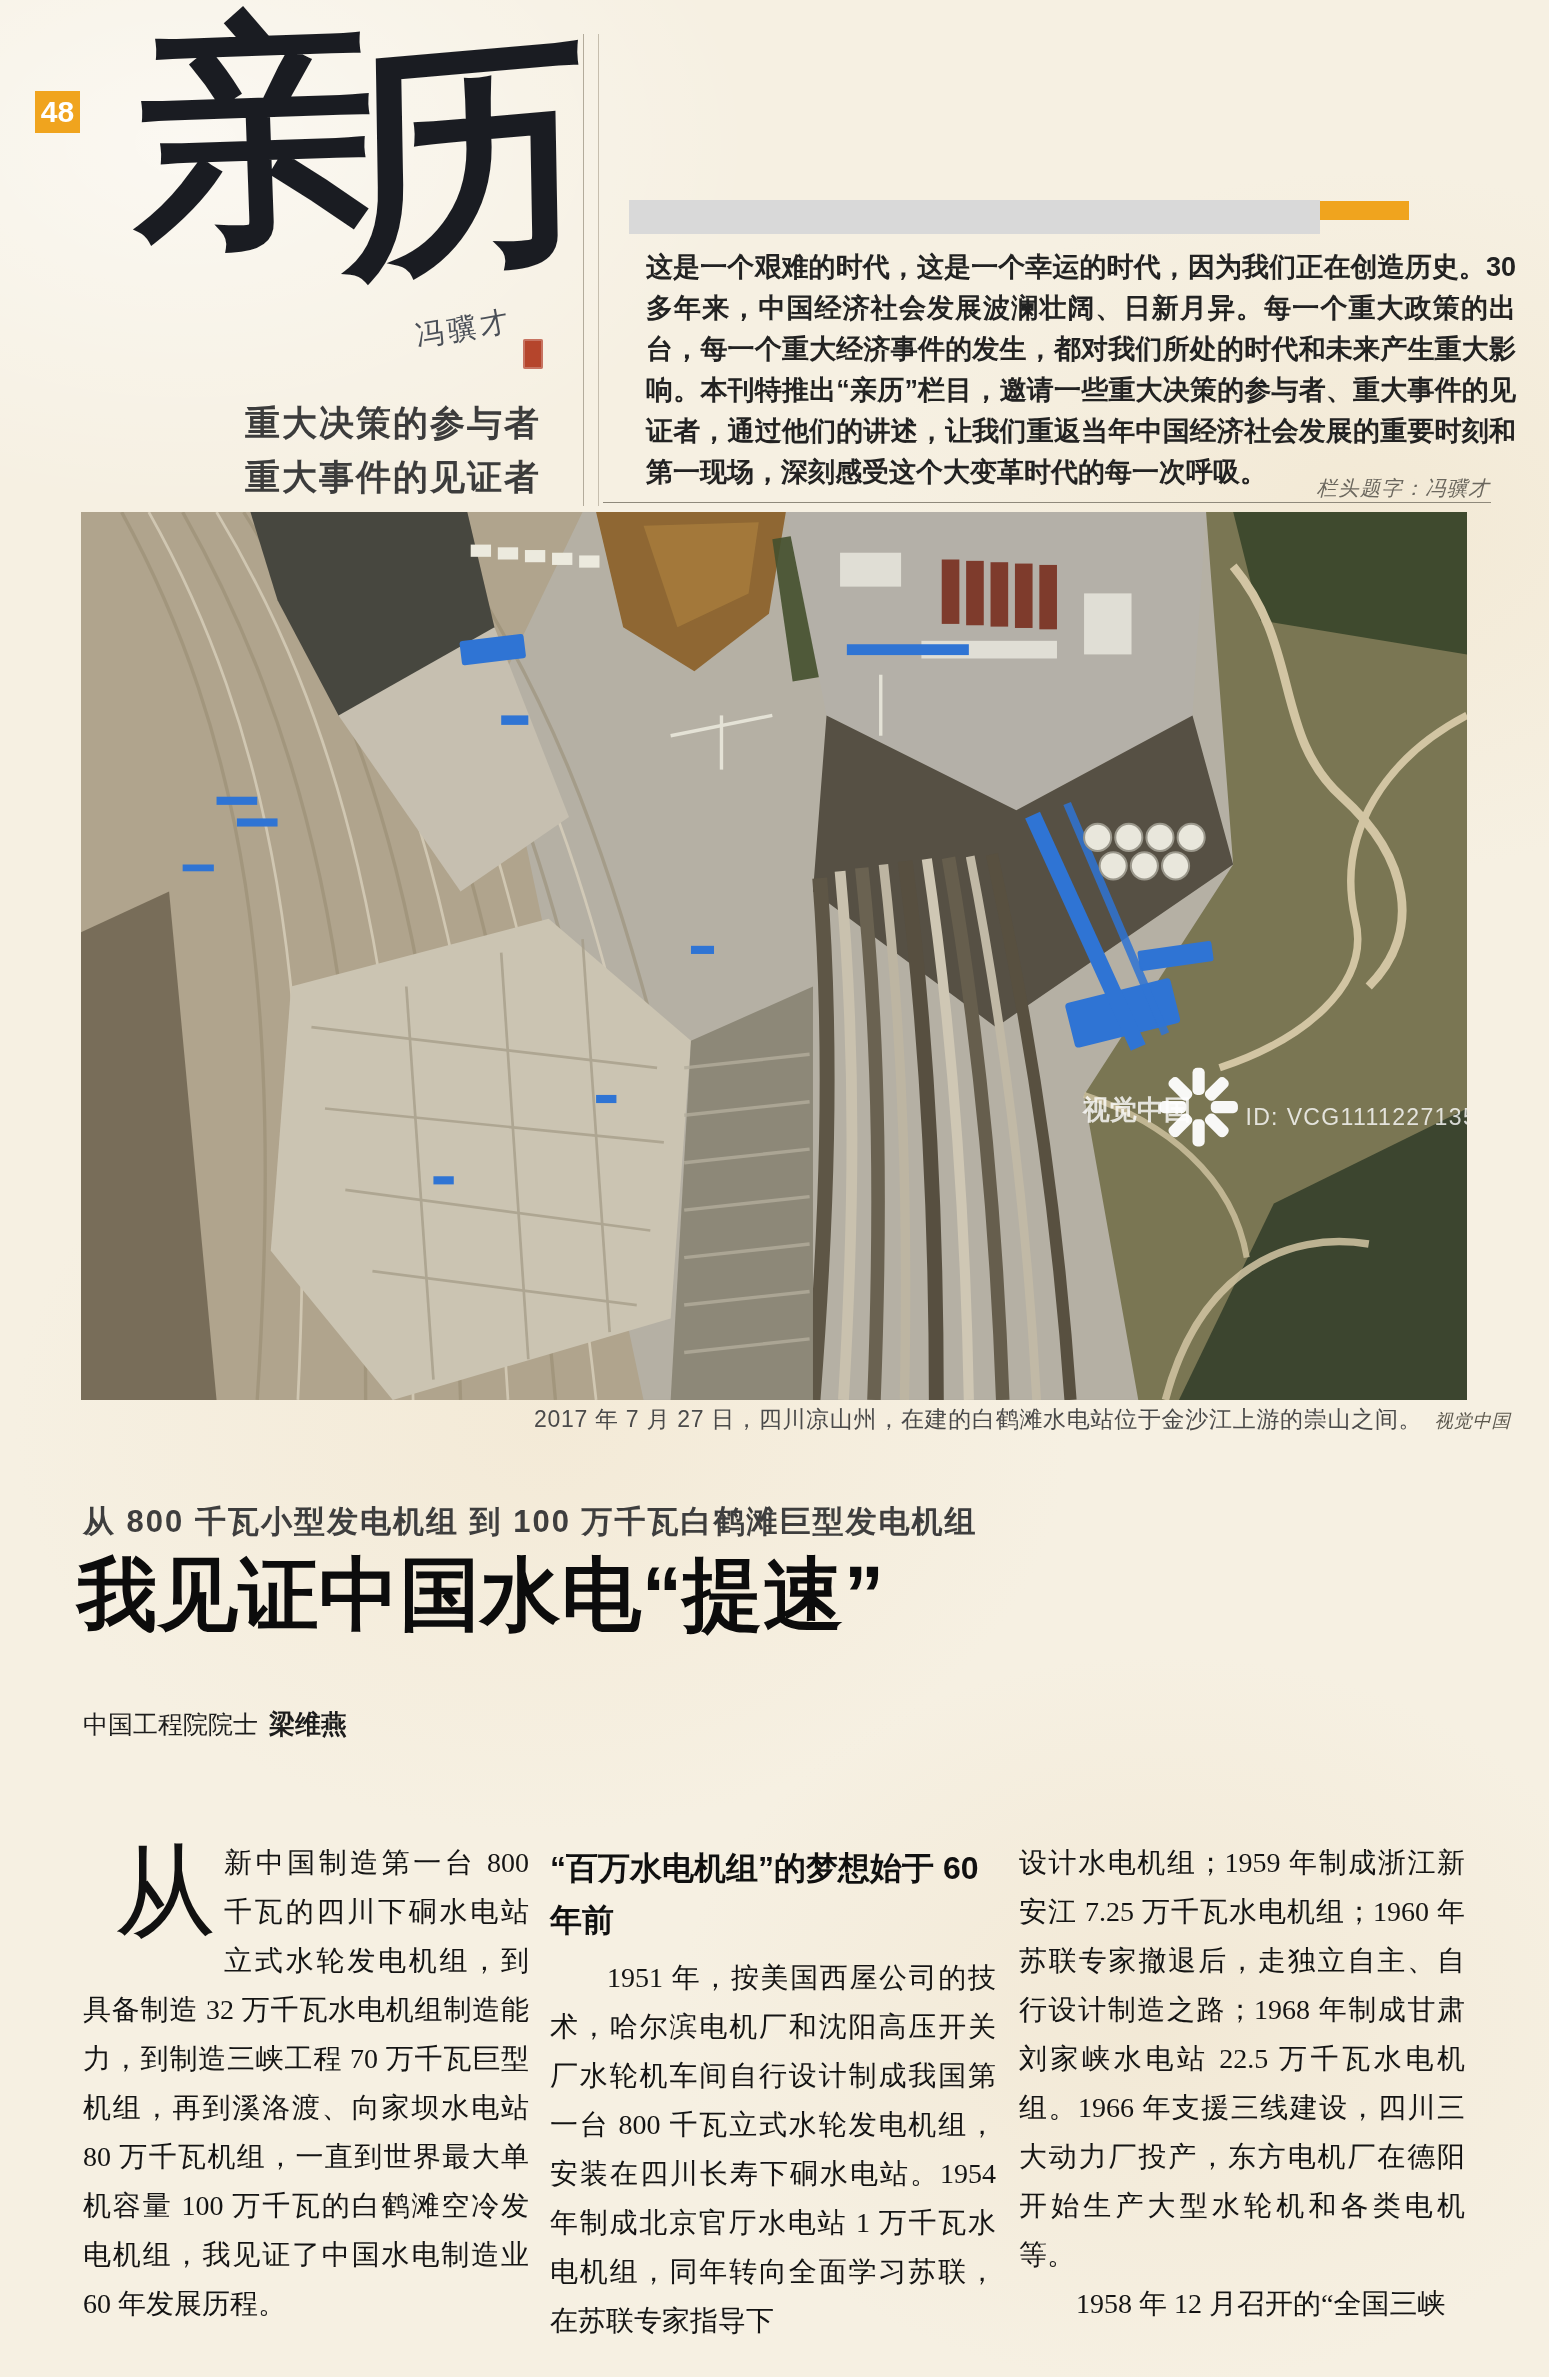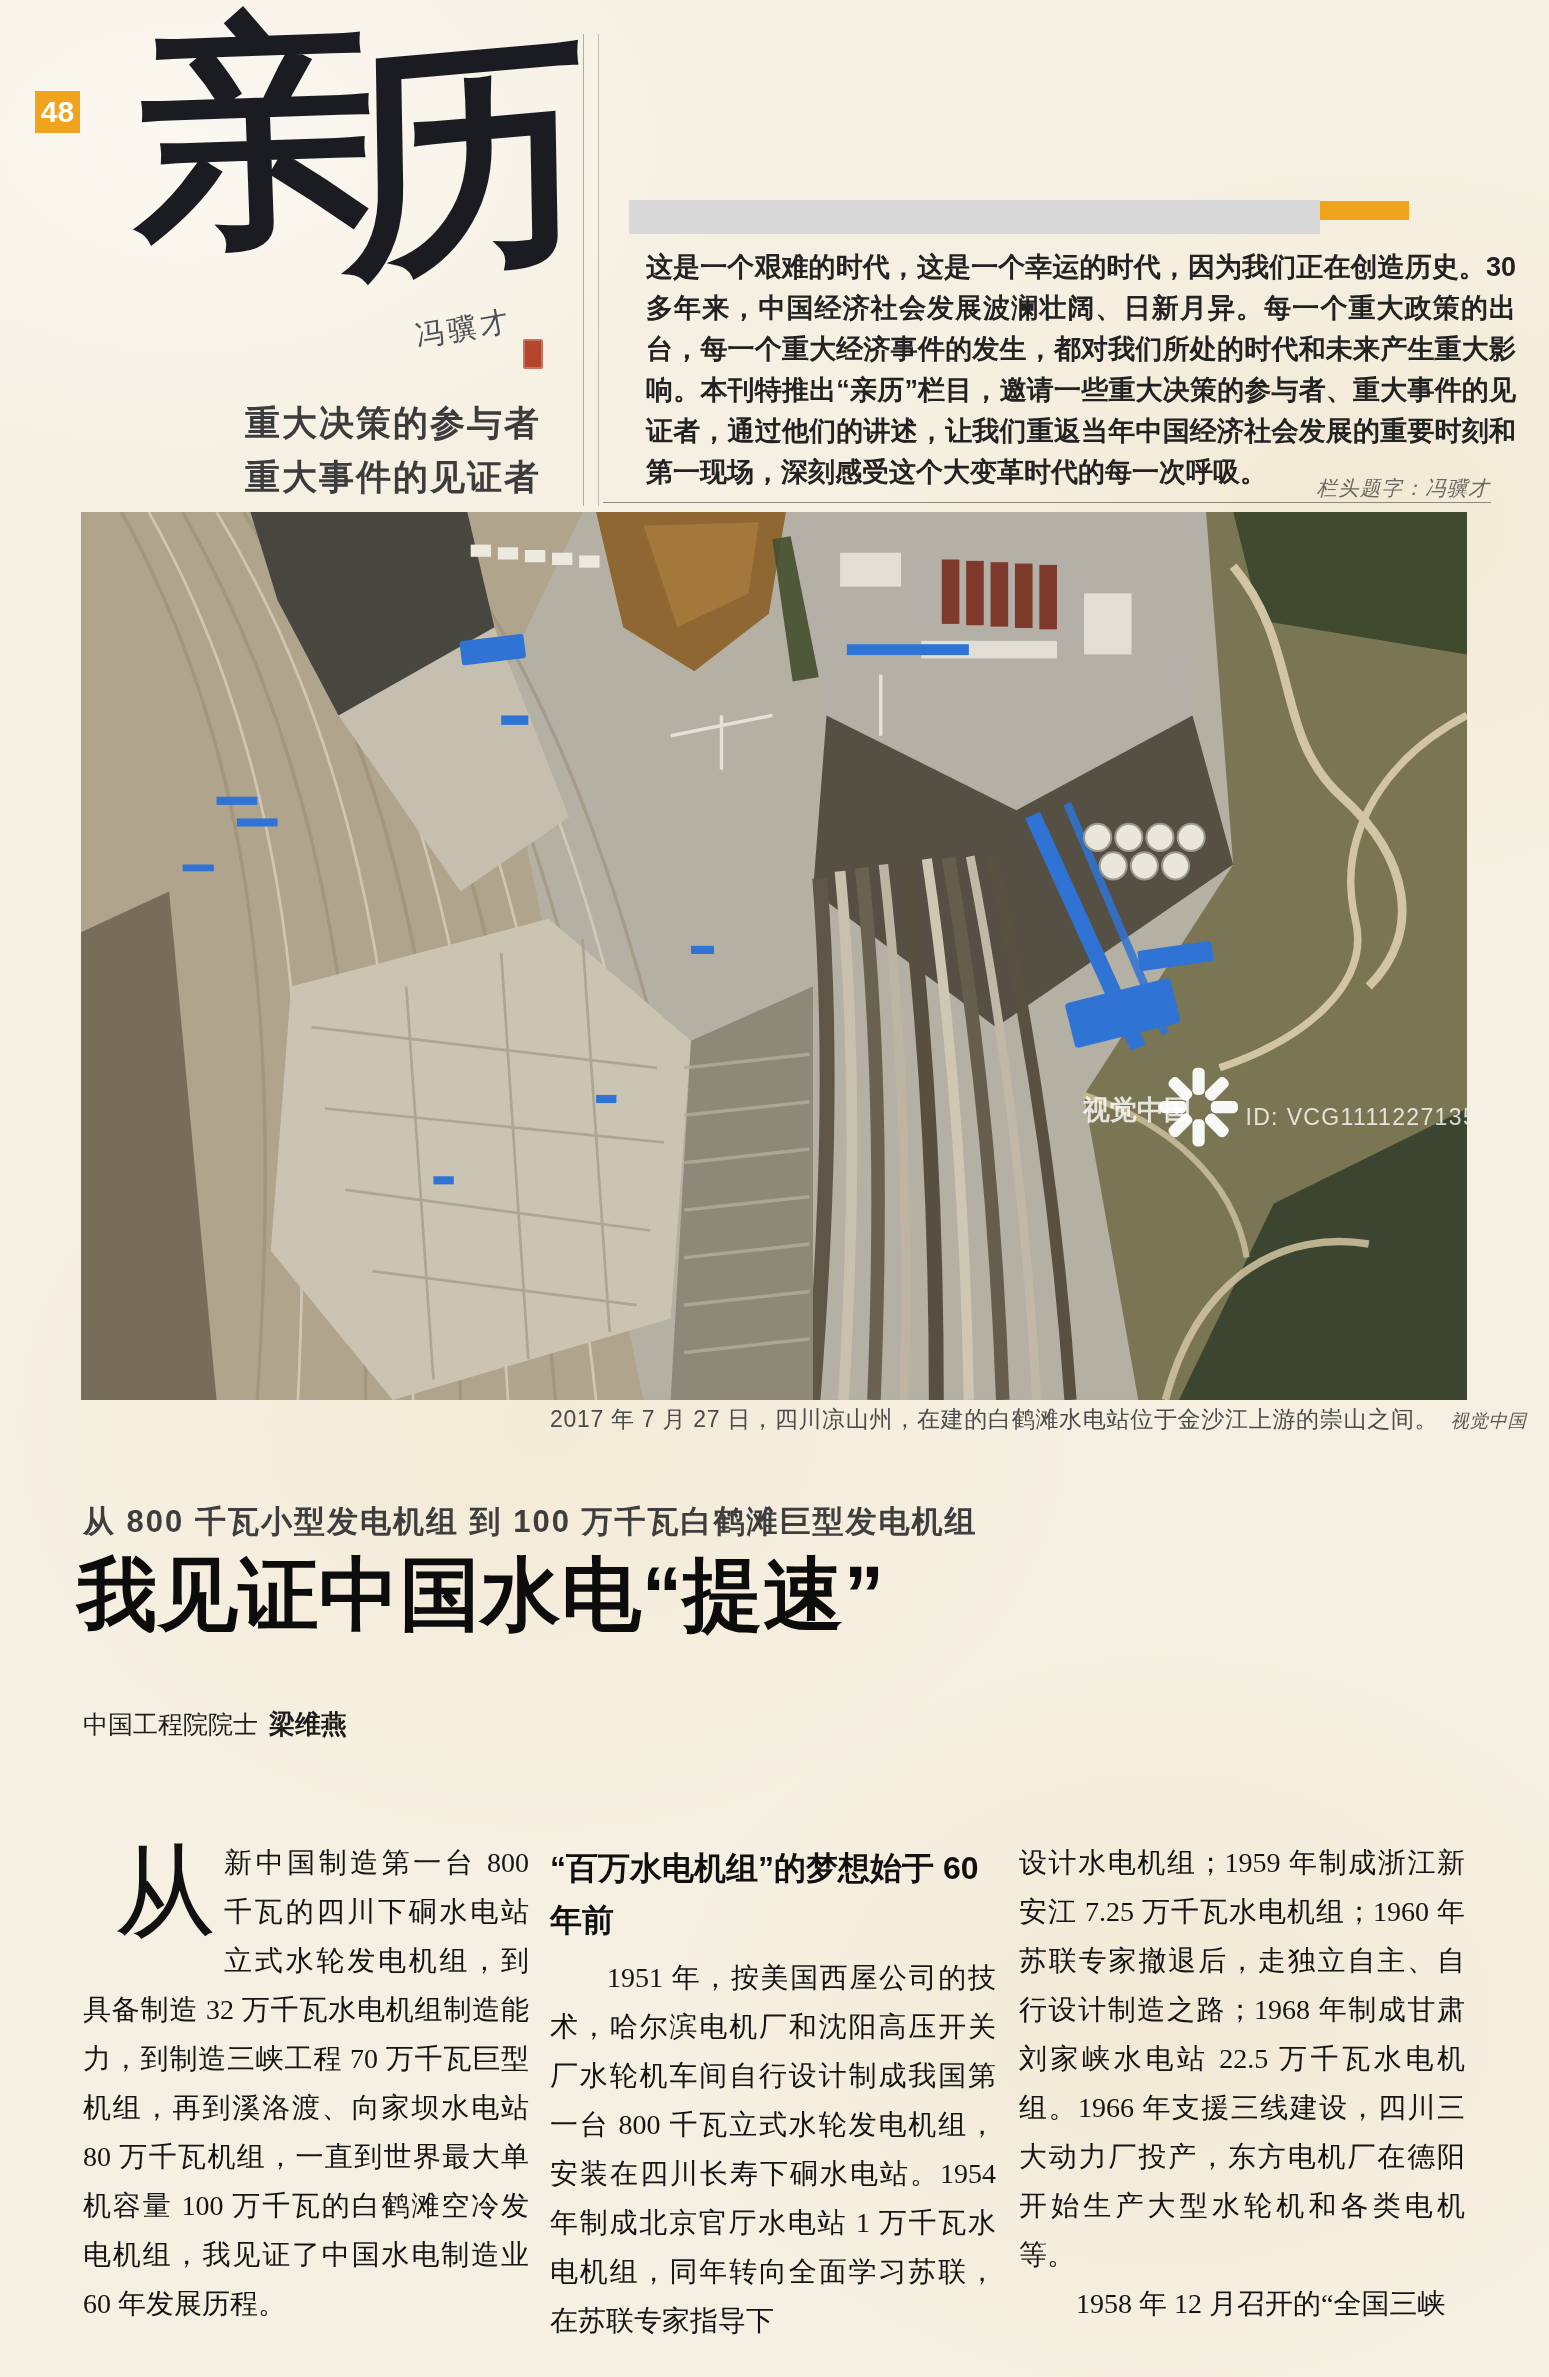--- a/index.html
+++ b/index.html
@@ -48,21 +48,21 @@
     text-align:justify;
   }
   .intro-credit{
     top:474px; right:60px; font-size:20.3px; font-style:italic; color:#6b675e; letter-spacing:1.4px;
   }
   .intro-rule{left:603px; top:502px; width:888px; height:1.4px; background:#8f897b;}
   
   .photo{left:81px; top:512px; width:1386px; height:888px; margin:0; background:#9b978c;}
   .photo svg{display:block; width:1386px; height:888px;}
   .photo-caption{
-    left:550px; top:1404px; font-size:23px; color:#4a4a4a; white-space:nowrap; letter-spacing:0.7px;
+    left:534px; top:1404px; font-size:23px; color:#4a4a4a; white-space:nowrap; letter-spacing:0.7px;
   }
   .photo-credit{font-size:18.3px; font-style:italic; color:#5c584e; margin-left:12.2px;}
   
   .kicker{
     left:83px; top:1501px; font-size:31px; font-weight:600; color:#3e3e3e;
     letter-spacing:2px; white-space:nowrap;
   }
   .title{
     left:77px; top:1553px; margin:0; font-size:80px; line-height:1.06; font-weight:900;
     color:#0c0c0c; letter-spacing:0.7px; white-space:nowrap;text-align:center;

